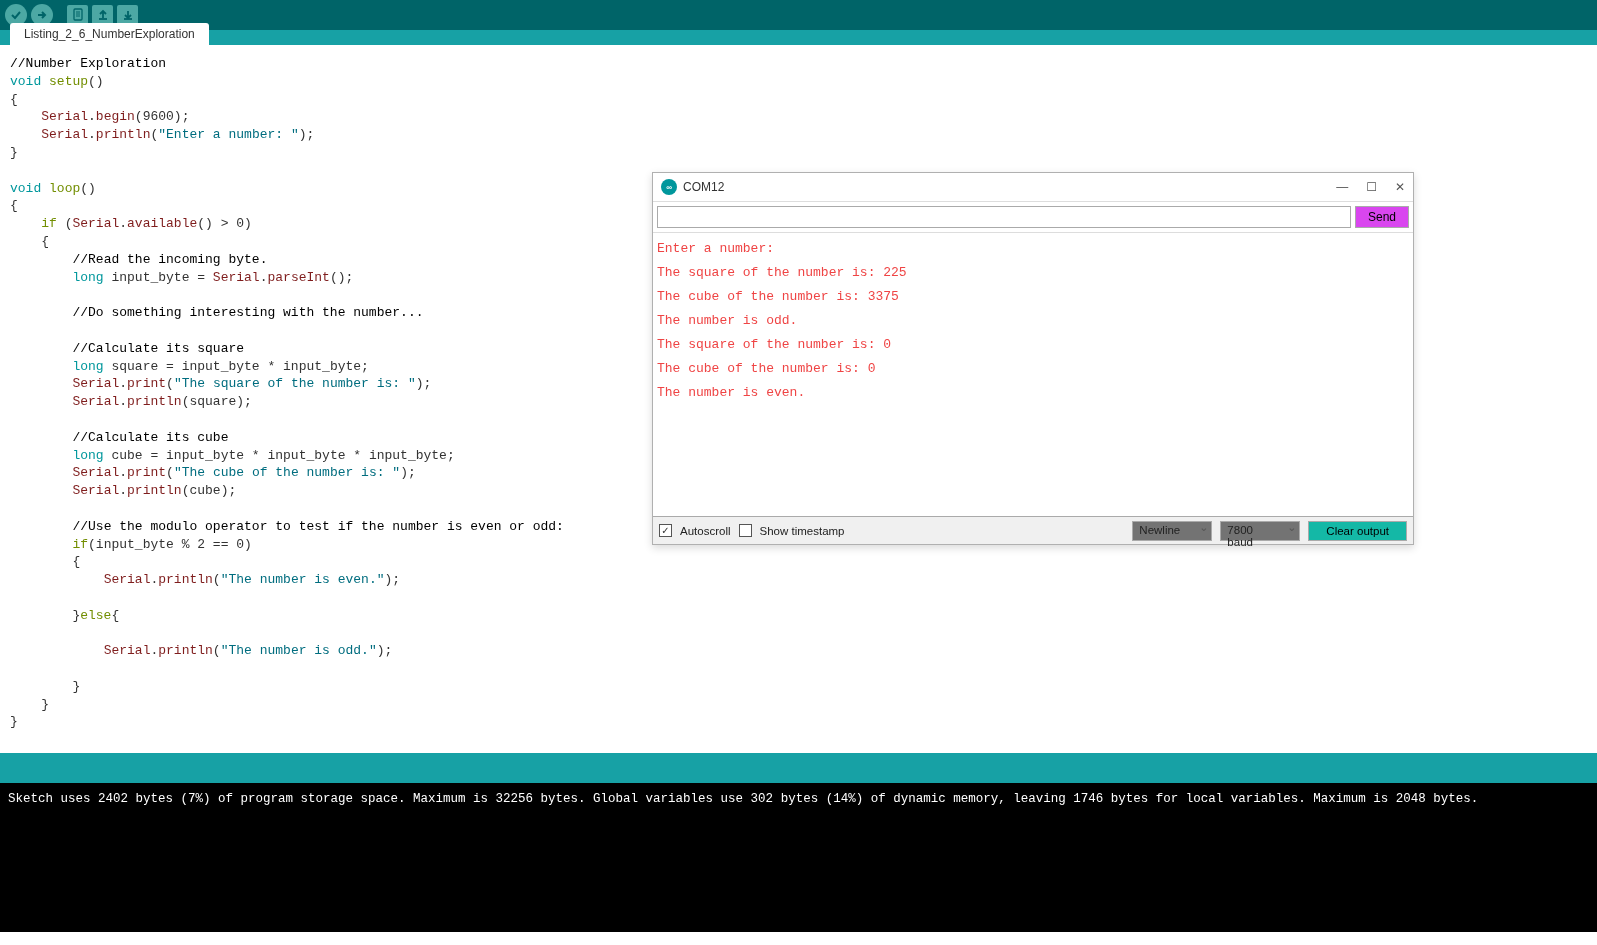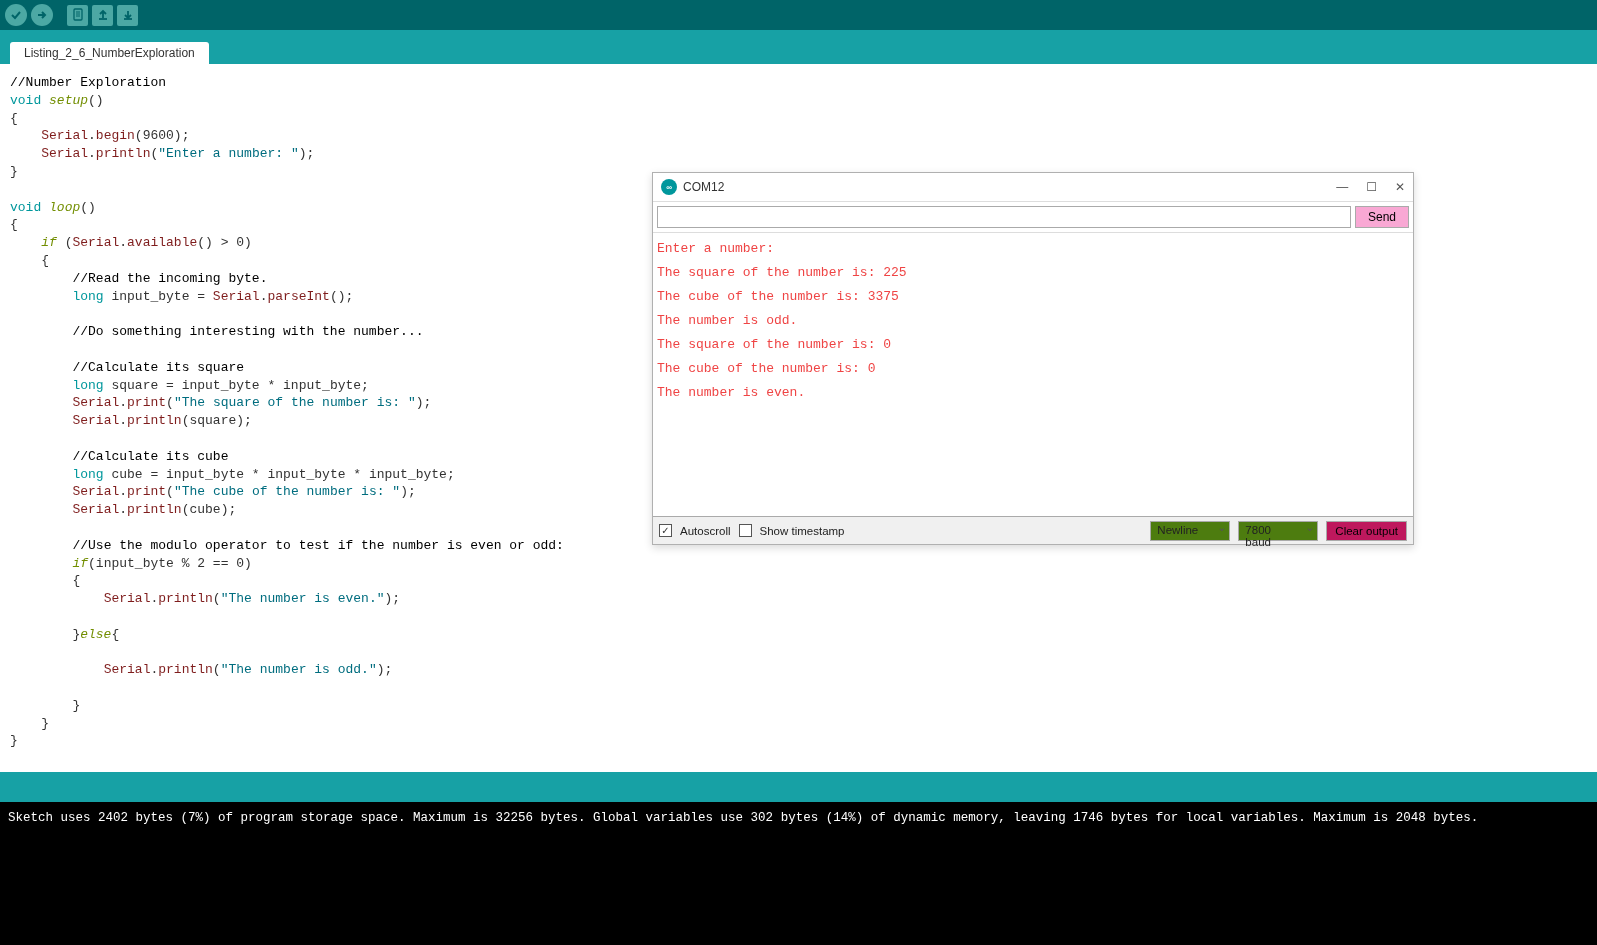--- a/index.html
+++ b/index.html
@@ -31,21 +31,21 @@
       color: #006468;
       font-size: 12px;
     }
     .toolbar-btn.square {
       border-radius: 2px;
       width: 21px;
       height: 21px;
     }
     .tab-bar {
       background: #17a1a5;
-      height: 34px;
+      height: 15px;
       display: flex;
       align-items: flex-end;
       padding-left: 10px;
     }
     .tab {
       background: #fff;
       padding: 4px 14px;
       font-size: 12px;
       border-radius: 3px 3px 0 0;
       color: #333;
@@ -55,21 +55,21 @@
       font-family: 'Consolas', 'Courier New', monospace;
       font-size: 13px;
       line-height: 17.8px;
       color: #333;
       white-space: pre;
       height: 708px;
       background: #fff;
     }
     .kw-orange { color: #7f1d1d; }
     .kw-teal { color: #00979c; }
-    .kw-green { color: #728e00; font-style: italic; }
+    .kw-green { color: #728e00; }
     .comment { color: #000000; }
     .string { color: #006d7f; }
     .console-strip {
       height: 30px;
       background: #17a1a5;
     }
     .console {
       background: #000000;
       color: #fff;
       font-family: 'Consolas', 'Courier New', monospace;
@@ -124,21 +124,21 @@
     }
     .serial-input {
       flex: 1;
       border: 1px solid #aaa;
       height: 22px;
       padding: 2px 4px;
       font-size: 12px;
     }
     .serial-send-btn {
       border: 1px solid #aaa;
-      background: #f9a8d4;
+      background: #d946ef;
       font-size: 12px;
       padding: 2px 12px;
       cursor: pointer;
     }
     .serial-output {
       flex: 1;
       padding: 4px 4px;
       font-family: 'Consolas', 'Courier New', monospace;
       font-size: 13px;
       line-height: 24px;
@@ -164,40 +164,40 @@
       display: inline-flex;
       align-items: center;
       justify-content: center;
       font-size: 10px;
       color: #333;
       cursor: pointer;
     }
     .flex-spacer { flex: 1; }
     .dropdown {
       border: 1px solid #aaa;
-      background: #4d7c0f;
+      background: #737373;
       font-size: 11.5px;
       padding: 2px 18px 2px 6px;
       height: 20px;
       cursor: pointer;
       position: relative;
     }
     .dropdown::after {
       content: "⌄";
       position: absolute;
       right: 3px;
       top: -1px;
       font-size: 11px;
       color: #555;
     }
     .clear-btn {
       border: 1px solid #aaa;
-      background: #be185d;
+      background: #14b8a6;
       font-size: 11.5px;
-      padding: 2px 8px;
+      padding: 2px 17px;
       height: 20px;
       cursor: pointer;
     }
   </style>
 </head>
 <body>
 
 <div class="toolbar">
   <div class="toolbar-btn">
     <svg width="12" height="12" viewBox="0 0 12 12">

